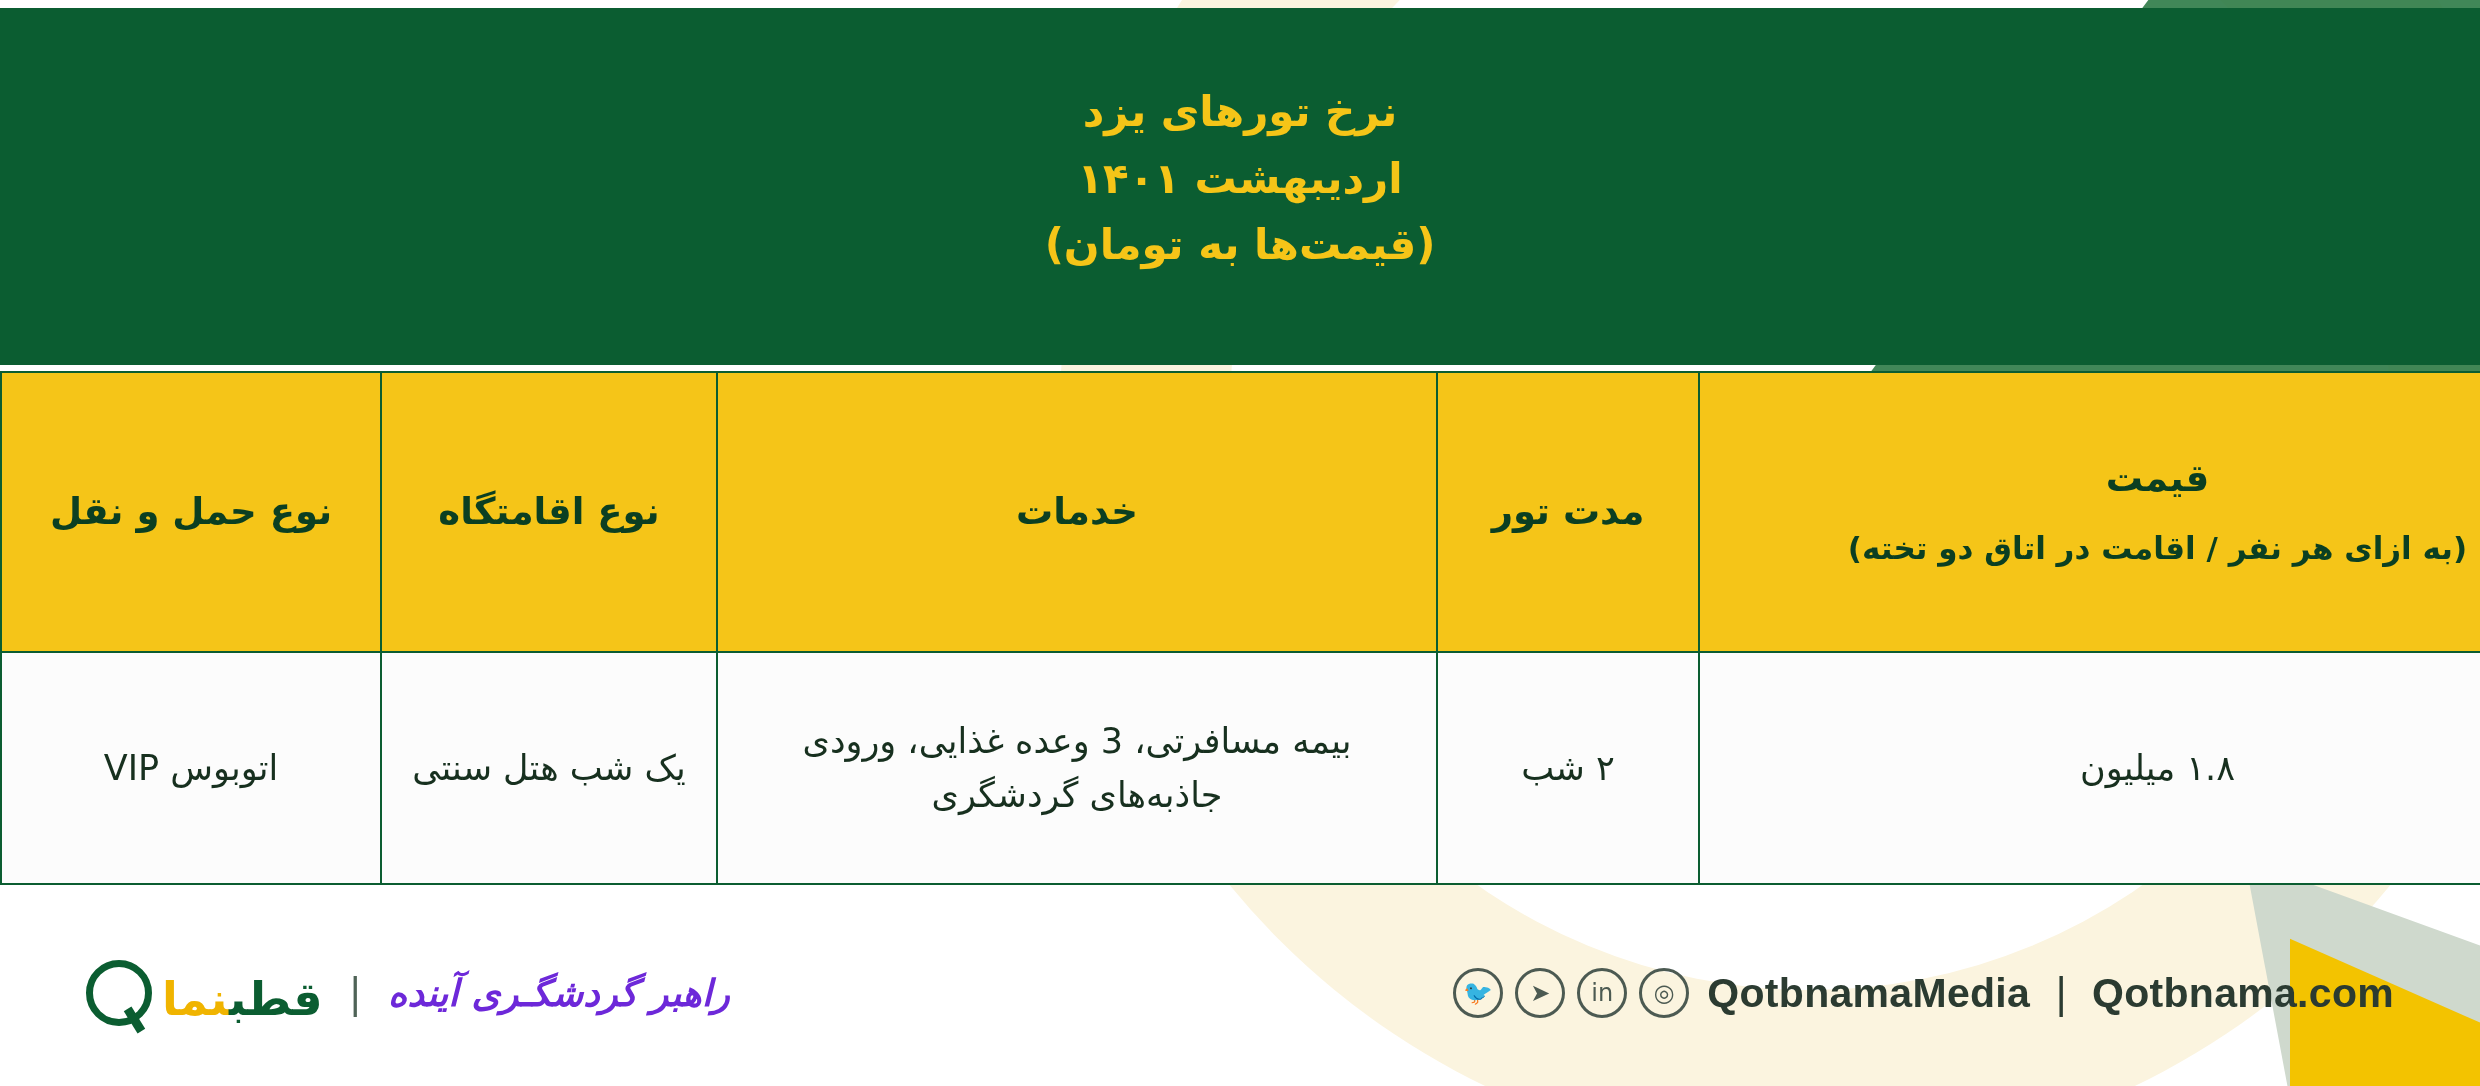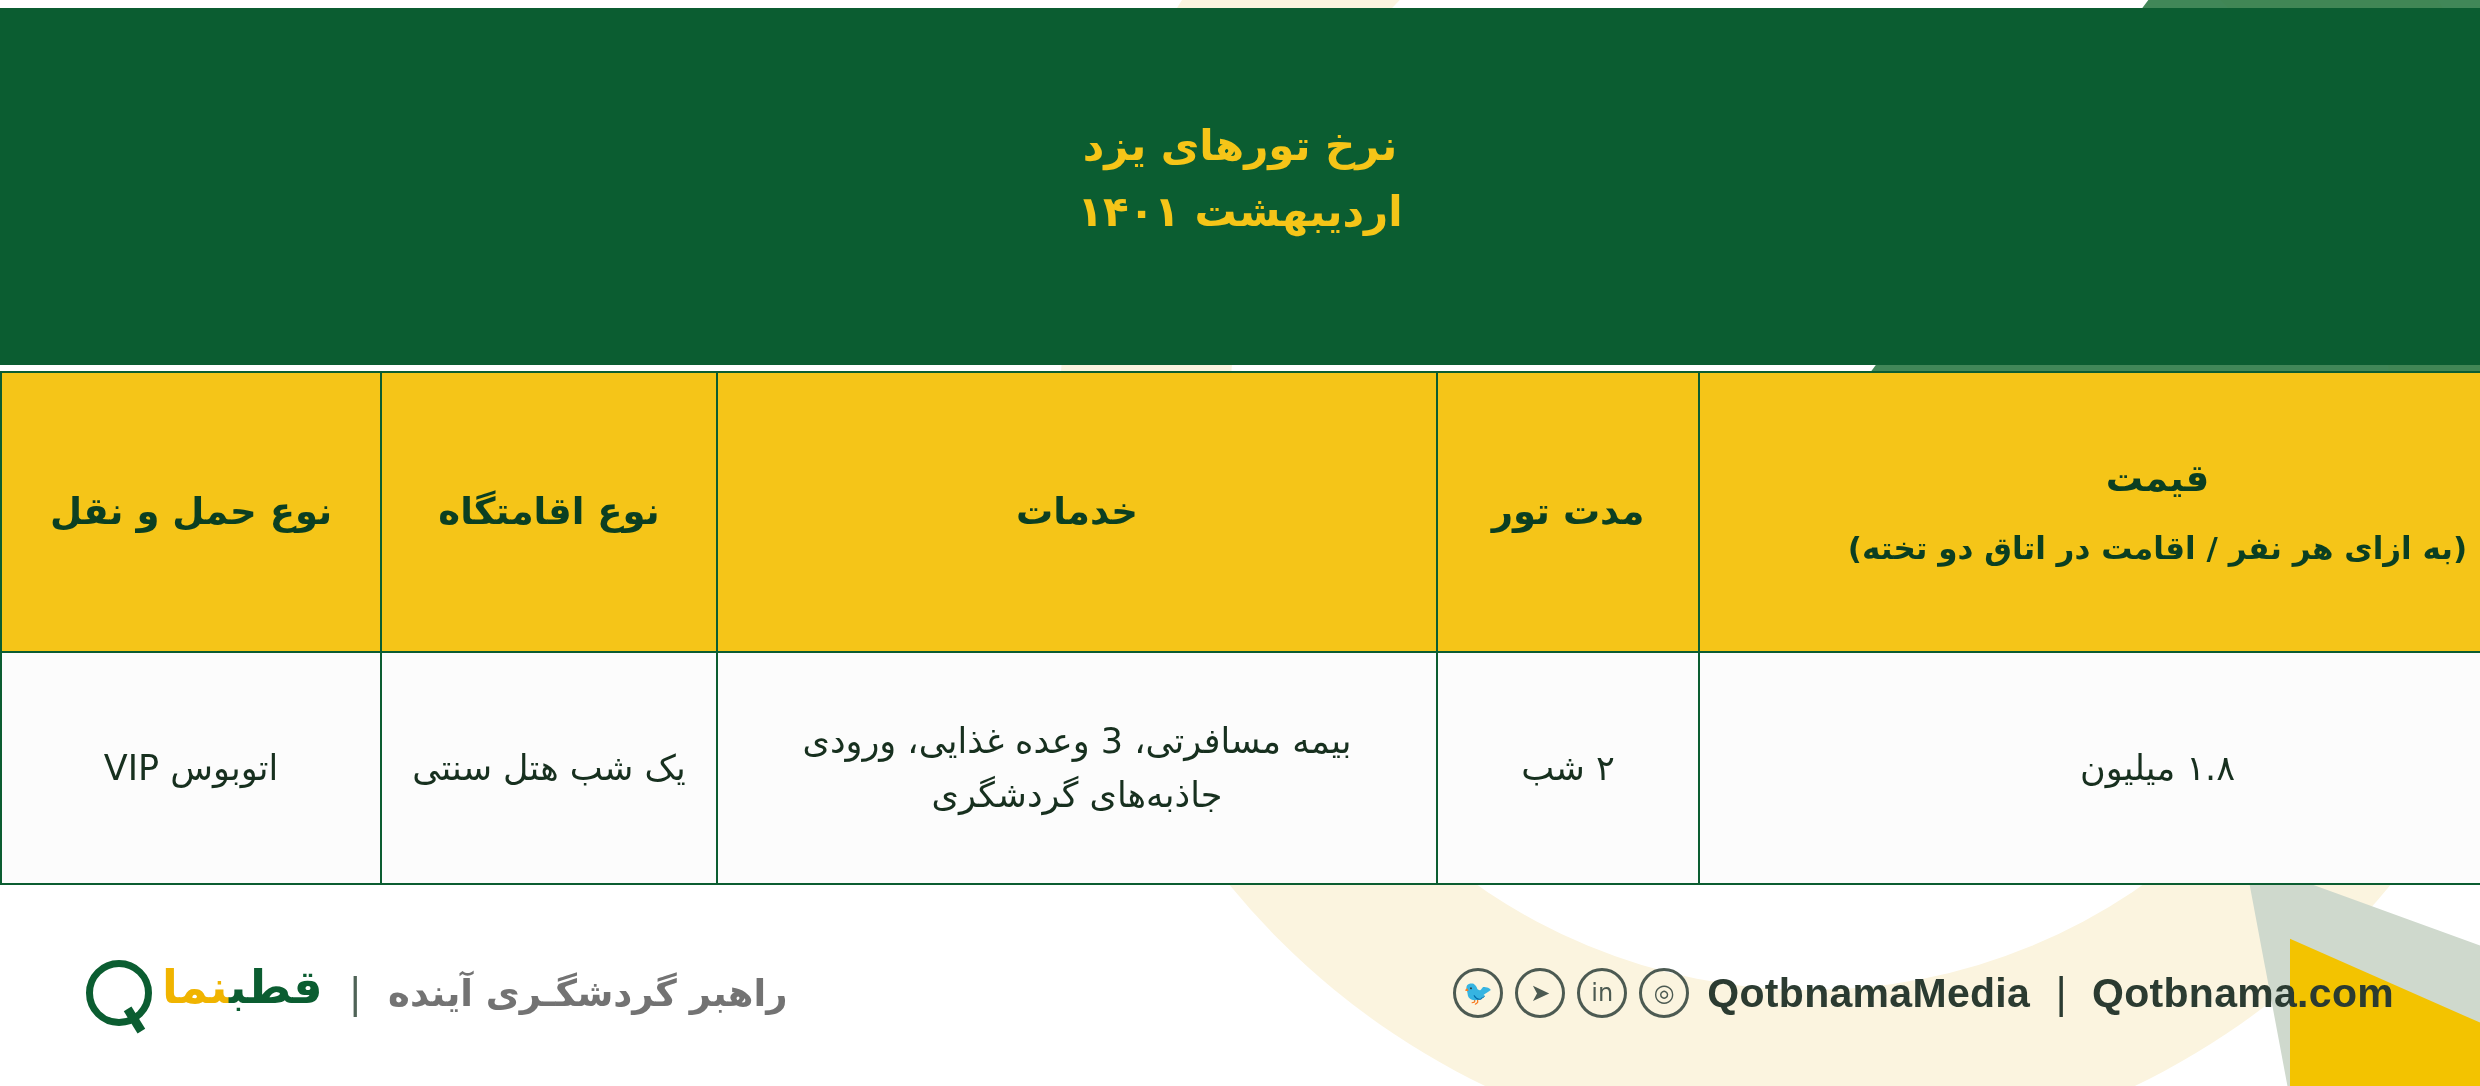--- a/index.html
+++ b/index.html
@@ -161,32 +161,33 @@
     box-sizing: border-box;
   }
   .brand-left {
     display: flex;
     align-items: center;
     gap: 26px;
     direction: rtl;
   }
   .brand-slogan {
     font-size: 37px;
-    color: #737373;
+    color: #6d28d9;
     font-weight: bold;
     letter-spacing: .5px;
+    font-style: italic;
   }
   .brand-sep {
     font-size: 40px;
     color: #15301f;
     opacity: .75;
   }
   .brand-logo {
     display: flex;
-    align-items: flex-start;
+    align-items: flex-end;
     gap: 10px;
     direction: rtl;
   }
   .logo-word {
     font-size: 46px;
     font-weight: bold;
     color: #0b5d31;
   }
   .logo-word .accent { color: #f0b400; }
   .logo-mark {
@@ -254,20 +255,21 @@
   <div class="bg-wedge-green"></div>
   <div class="bg-wedge-teal"></div>
   <div class="bg-wedge-yellow"></div>
 </div>
 
 <div class="sheet">
 
   <div class="title-band">
     <div class="title-line">نرخ تورهای یزد</div>
     <div class="title-line">اردیبهشت ۱۴۰۱</div>
+    <div class="title-line">(قیمت‌ها به تومان)</div>
   </div>
 
   <table class="tbl">
     <thead>
       <tr>
         <th class="col-price">
           <span>قیمت</span>
           <span class="th-sub">(به ازای هر نفر / اقامت در اتاق دو تخته)</span>
         </th>
         <th class="col-duration">مدت تور</th>

